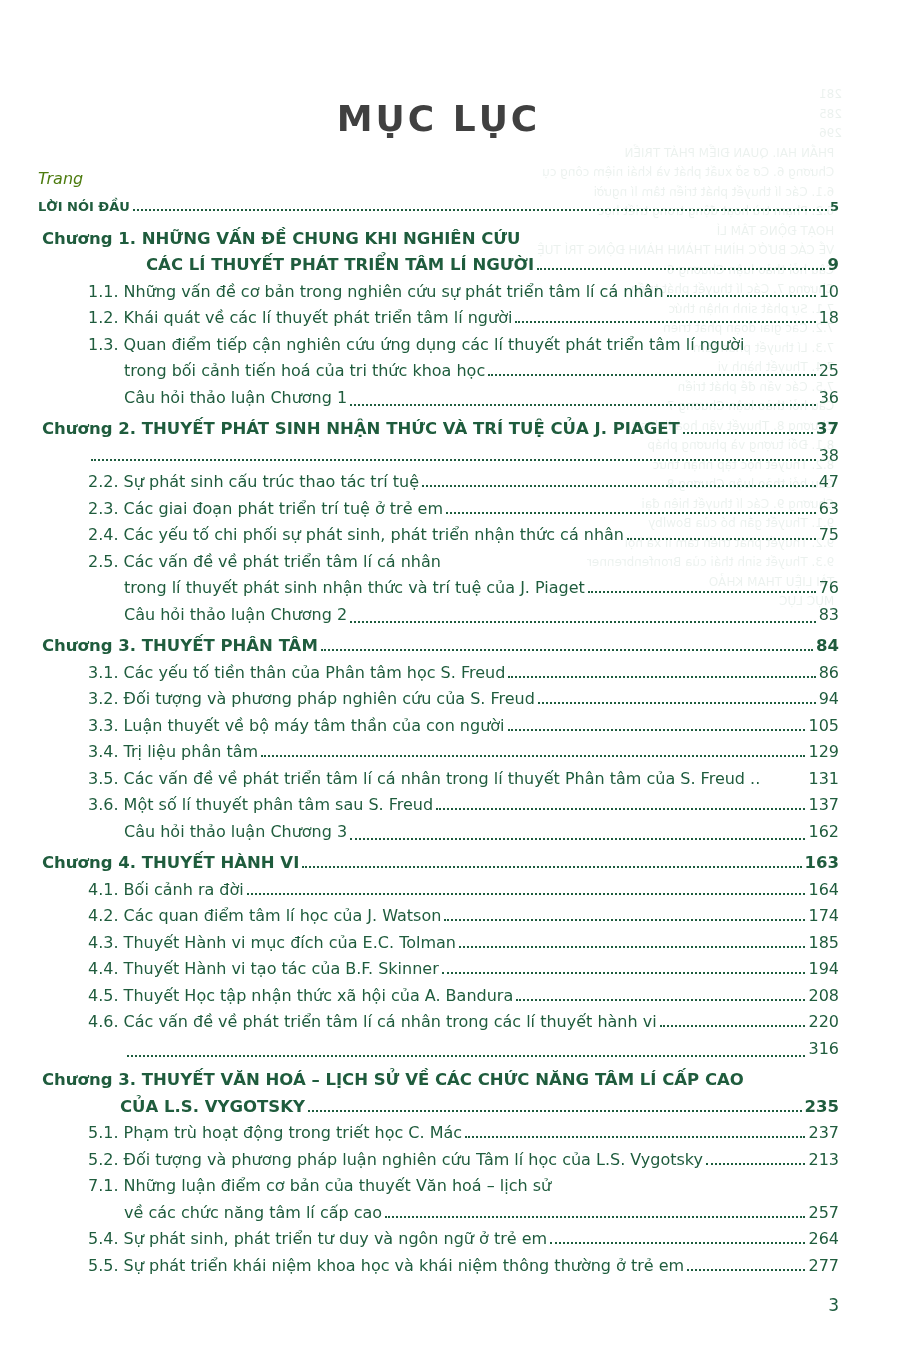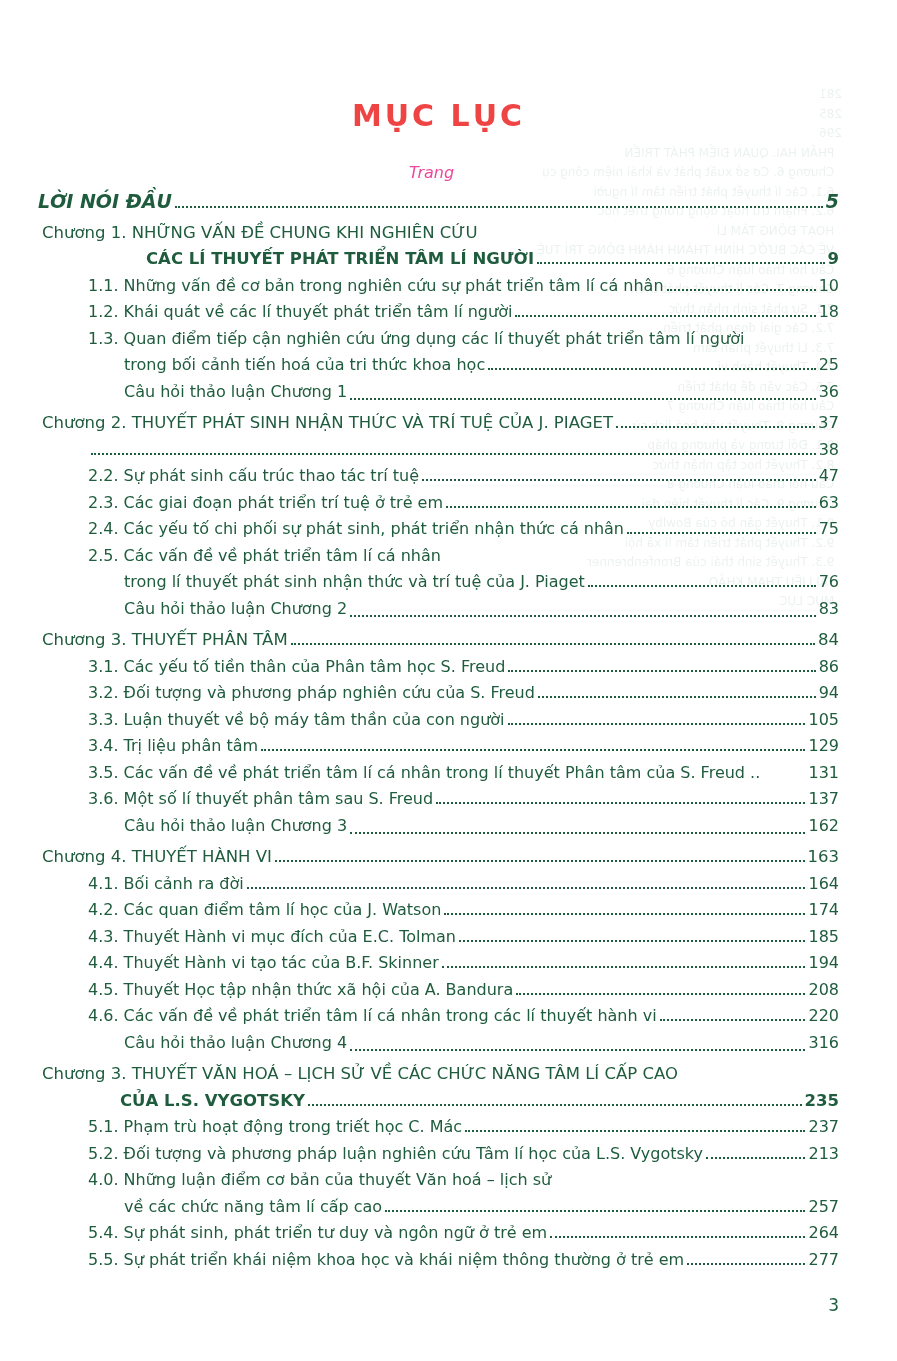--- a/index.html
+++ b/index.html
@@ -33,32 +33,32 @@
   }
 
   .page {
     position: absolute;
     inset: 0;
     padding: 88px 58px 40px 38px;
   }
 
   .title {
     text-align: center;
-    font-size: 30px;
+    font-size: 36px;
     font-weight: bold;
     letter-spacing: 3px;
-    color: #ef4444;
+    color: #404040;
     margin: 10px 0 0 0;
   }
 
   .trang {
-    text-align: center;
+    text-align: left;
     font-style: italic;
     font-size: 16px;
-    color: #ec4899;
+    color: #4d7c0f;
     margin: 30px 14px 6px 0;
   }
 
   .toc { margin-top: 4px; }
 
   .row {
     display: flex;
     align-items: baseline;
     width: 100%;
     line-height: 26.5px;
@@ -73,22 +73,22 @@
     min-width: 6px;
     border-bottom: 2px dotted #1d5c3e;
     margin: 0 3px 5px 3px;
     height: 1px;
   }
   .row.nodots .dots { border-bottom: none; }
 
   .pg { white-space: nowrap; }
 
   
-  .lvl-front { font-weight: bold; font-size: 19px; padding-left: 0px; font-style: italic; }
-  .lvl-chapter { font-weight: normal; font-size: 16.5px; padding-left: 4px; }
+  .lvl-front { font-weight: bold; font-size: 13px; padding-left: 0px; }
+  .lvl-chapter { font-weight: bold; font-size: 16.5px; padding-left: 4px; }
   .lvl-chapter-cont { font-weight: bold; font-size: 16.5px; padding-left: 108px; }
   .lvl-chapter-cont2 { font-weight: bold; font-size: 16.5px; padding-left: 82px; }
   .lvl-sec { font-size: 16px; padding-left: 50px; justify-content: space-between; }
   .lvl-sec-cont { font-size: 16px; padding-left: 86px; }
   .lvl-q { font-size: 16px; padding-left: 86px; align-items: flex-end; }
 
   .gap-sm { height: 5px; }
 
   .folio {
     position: absolute;
@@ -288,21 +288,20 @@
         <span class="label">4.5. Thuyết Học tập nhận thức xã hội của A. Bandura</span>
         <span class="dots"></span>
         <span class="pg">208</span>
       </div>
       <div class="row lvl-sec">
         <span class="label">4.6. Các vấn đề về phát triển tâm lí cá nhân trong các lí thuyết hành vi</span>
         <span class="dots"></span>
         <span class="pg">220</span>
       </div>
       <div class="row lvl-q">
-        <span class="label">Câu hỏi thảo luận Chương 4</span>
         <span class="dots"></span>
         <span class="pg">316</span>
       </div>
       <div class="gap-sm"></div>
       <div class="row lvl-chapter nodots">
         <span class="label">Chương 3. THUYẾT VĂN HOÁ – LỊCH SỬ VỀ CÁC CHỨC NĂNG TÂM LÍ CẤP CAO</span>
         <span class="dots"></span>
         <span class="pg"></span>
       </div>
       <div class="row lvl-chapter-cont2">
@@ -314,21 +313,21 @@
         <span class="label">5.1. Phạm trù hoạt động trong triết học C. Mác</span>
         <span class="dots"></span>
         <span class="pg">237</span>
       </div>
       <div class="row lvl-sec">
         <span class="label">5.2. Đối tượng và phương pháp luận nghiên cứu Tâm lí học của L.S. Vygotsky</span>
         <span class="dots"></span>
         <span class="pg">213</span>
       </div>
       <div class="row lvl-sec nodots">
-        <span class="label">4.0. Những luận điểm cơ bản của thuyết Văn hoá – lịch sử</span>
+        <span class="label">7.1. Những luận điểm cơ bản của thuyết Văn hoá – lịch sử</span>
         <span class="dots"></span>
         <span class="pg"></span>
       </div>
       <div class="row lvl-sec-cont">
         <span class="label">về các chức năng tâm lí cấp cao</span>
         <span class="dots"></span>
         <span class="pg">257</span>
       </div>
       <div class="row lvl-sec">
         <span class="label">5.4. Sự phát sinh, phát triển tư duy và ngôn ngữ ở trẻ em</span>

